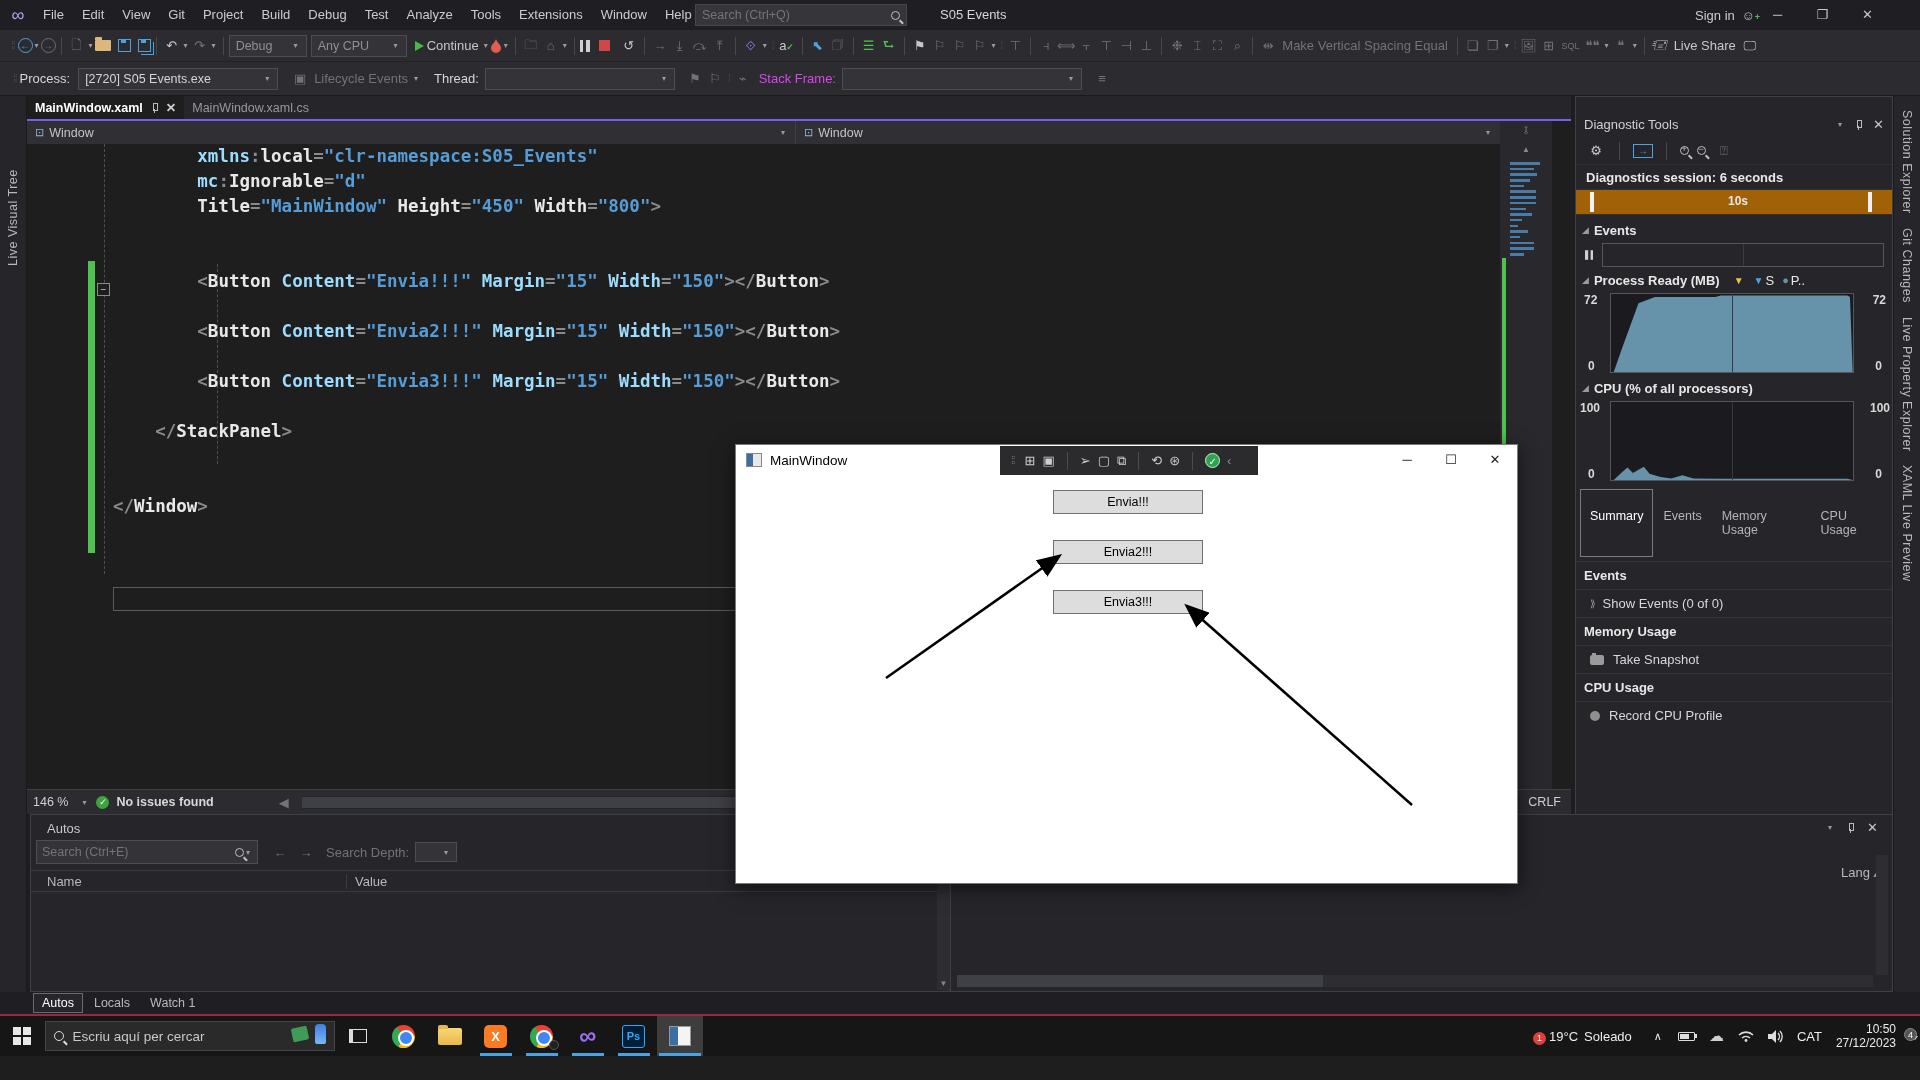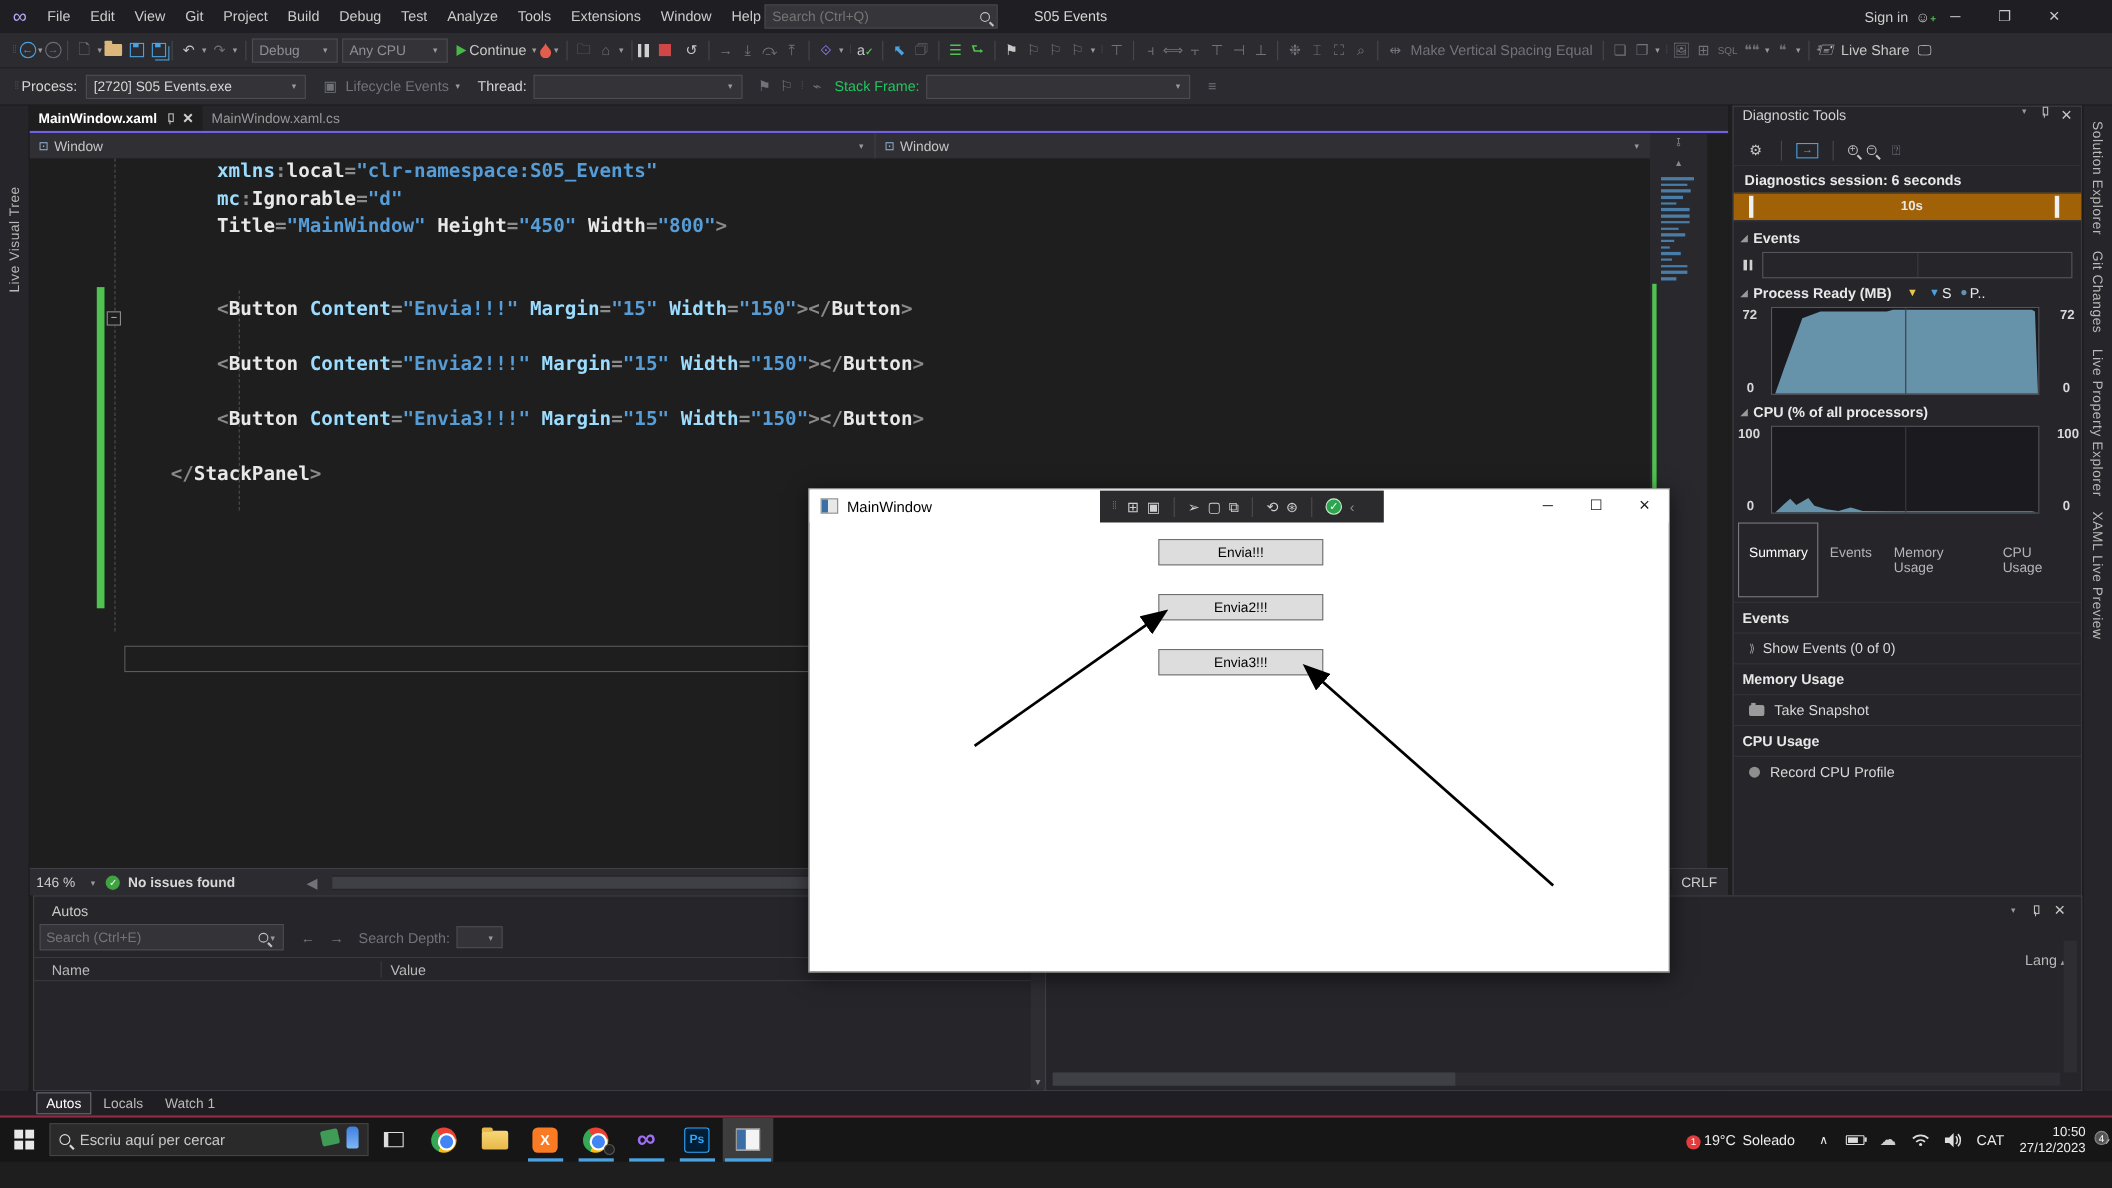--- a/index.html
+++ b/index.html
@@ -63,21 +63,21 @@
   #collapsebox { left:70px; top:139px; width:13px; height:13px; border:1px solid #8a8a8a; background:#1e1e1e; color:#cfcfcf; font-size:10px; line-height:11px; text-align:center; }
   #curline { left:86px; top:443px; width:1380px; height:24px; border:1px solid #5a5a5f; }
   #minimap { left:1473px; top:25px; width:52px; height:668px; background:#28282d; }
   .mml { height:2.5px; background:#4a7ca8; margin:3.2px 4px 0 10px; }
   #mmgreen { left:1475px; top:162px; width:4px; height:380px; background:#4fc24f; }
   #editbot { left:0; top:693px; width:1544px; height:25px; background:#2b2b30; border-top:1px solid #3f3f46; display:flex; align-items:center; font-size:12.5px; }
   .okcirc { width:13px; height:13px; border-radius:50%; background:#3fa33f; color:#fff; font-size:9px; line-height:13px; text-align:center; display:inline-block; }
 
   
   #diag { left:1575px; top:96px; width:318px; height:896px; background:#25252a; border:1px solid #3f3f46; }
-  #diag .hdr { height:26px; display:flex; align-items:flex-start; padding:0 8px; color:#d0d0d0; }
+  #diag .hdr { height:26px; display:flex; align-items:center; padding:0 8px; color:#d0d0d0;margin-top:14px; }
   #diag .dtools { height:28px; display:flex; align-items:center; gap:8px; padding:0 10px; border-bottom:1px solid #303036;}
   .bold { font-weight:bold; color:#e8e8e8; }
   #ruler { position:relative; height:26px; background:#a16207; margin:2px 0 4px 0; border-top:1px solid #303036; border-bottom:1px solid #303036;}
   .rmark { position:absolute; top:2px; width:4px; height:20px; background:#f0f0f0; }
   .sect { display:flex; align-items:center; padding:0 6px; height:22px; color:#e8e8e8; font-weight:bold; }
   .tri { color:#9a9a9a; font-size:9px; margin-right:5px; font-weight:normal;}
   .chartbox { position:relative; border:1px solid #55555c; background:#1b1b1f; }
   .chartbox .mid { position:absolute; left:50%; top:0; width:1px; height:100%; background:#3a3a40; }
   .axlab { position:absolute; font-size:12px; color:#d8d8d8; font-weight:bold; }
   .dtabs { display:flex; margin:8px 0 0 4px; }
@@ -310,21 +310,21 @@
     <span style="width:14px;"></span>
     <span style="color:#d6d6d6;margin-right:6px;">Thread:</span>
     <span class="combo" style="width:190px;">
         <span class="dd" style="margin-left:auto;">▾</span>
       </span>
     <span style="width:10px;"></span>
     <span class="i dim">⚑</span>
     <span class="i dim">⚐</span>
     <span class="grip">⁞</span>
     <span class="i dim">⌁</span>
-    <span style="color:#22c55e;margin:0 6px;">Stack Frame:</span>
+    <span style="color:#d946ef;margin:0 6px;">Stack Frame:</span>
     <span class="combo" style="width:240px;">
         <span class="dd" style="margin-left:auto;">▾</span>
       </span>
     <span style="width:10px;"></span>
     <span class="i dim">≡</span>
   </div>
 
   <div id="leftstrip" class="abs">
     <div class="vtext" style="margin:10px auto 0 auto; height:160px;">Live Visual Tree</div>
   </div>
@@ -367,20 +367,21 @@
           <div class="cl"></div>
           <div class="cl"><span class="tk-s">        </span><span class="tk-p">&lt;</span><span class="tk-e">Button</span><span class="tk-s"> </span><span class="tk-a">Content</span><span class="tk-p">=</span><span class="tk-v">"Envia!!!"</span><span class="tk-s"> </span><span class="tk-a">Margin</span><span class="tk-p">=</span><span class="tk-v">"15"</span><span class="tk-s"> </span><span class="tk-a">Width</span><span class="tk-p">=</span><span class="tk-v">"150"</span><span class="tk-p">&gt;&lt;/</span><span class="tk-e">Button</span><span class="tk-p">&gt;</span></div>
           <div class="cl"></div>
           <div class="cl"><span class="tk-s">        </span><span class="tk-p">&lt;</span><span class="tk-e">Button</span><span class="tk-s"> </span><span class="tk-a">Content</span><span class="tk-p">=</span><span class="tk-v">"Envia2!!!"</span><span class="tk-s"> </span><span class="tk-a">Margin</span><span class="tk-p">=</span><span class="tk-v">"15"</span><span class="tk-s"> </span><span class="tk-a">Width</span><span class="tk-p">=</span><span class="tk-v">"150"</span><span class="tk-p">&gt;&lt;/</span><span class="tk-e">Button</span><span class="tk-p">&gt;</span></div>
           <div class="cl"></div>
           <div class="cl"><span class="tk-s">        </span><span class="tk-p">&lt;</span><span class="tk-e">Button</span><span class="tk-s"> </span><span class="tk-a">Content</span><span class="tk-p">=</span><span class="tk-v">"Envia3!!!"</span><span class="tk-s"> </span><span class="tk-a">Margin</span><span class="tk-p">=</span><span class="tk-v">"15"</span><span class="tk-s"> </span><span class="tk-a">Width</span><span class="tk-p">=</span><span class="tk-v">"150"</span><span class="tk-p">&gt;&lt;/</span><span class="tk-e">Button</span><span class="tk-p">&gt;</span></div>
           <div class="cl"></div>
           <div class="cl"><span class="tk-s">    </span><span class="tk-p">&lt;/</span><span class="tk-e">StackPanel</span><span class="tk-p">&gt;</span></div>
           <div class="cl"></div>
           <div class="cl"></div>
+          <div class="cl"><span class="tk-p">&lt;/</span><span class="tk-e">Window</span><span class="tk-p">&gt;</span></div>
         </div>
       <div id="curline" class="abs"></div>
     </div>
 
     <div id="minimap" class="abs">
       <div style="text-align:center;color:#9a9a9a;font-size:11px;padding-top:3px;">⫱</div>
       <div class="scrar" style="margin-top:8px;">▲</div>
       <div id="mmlines" style="margin-top:8px;">
           <div class="mml" style="width: 30px;"></div>
           <div class="mml" style="width: 24px;"></div>

